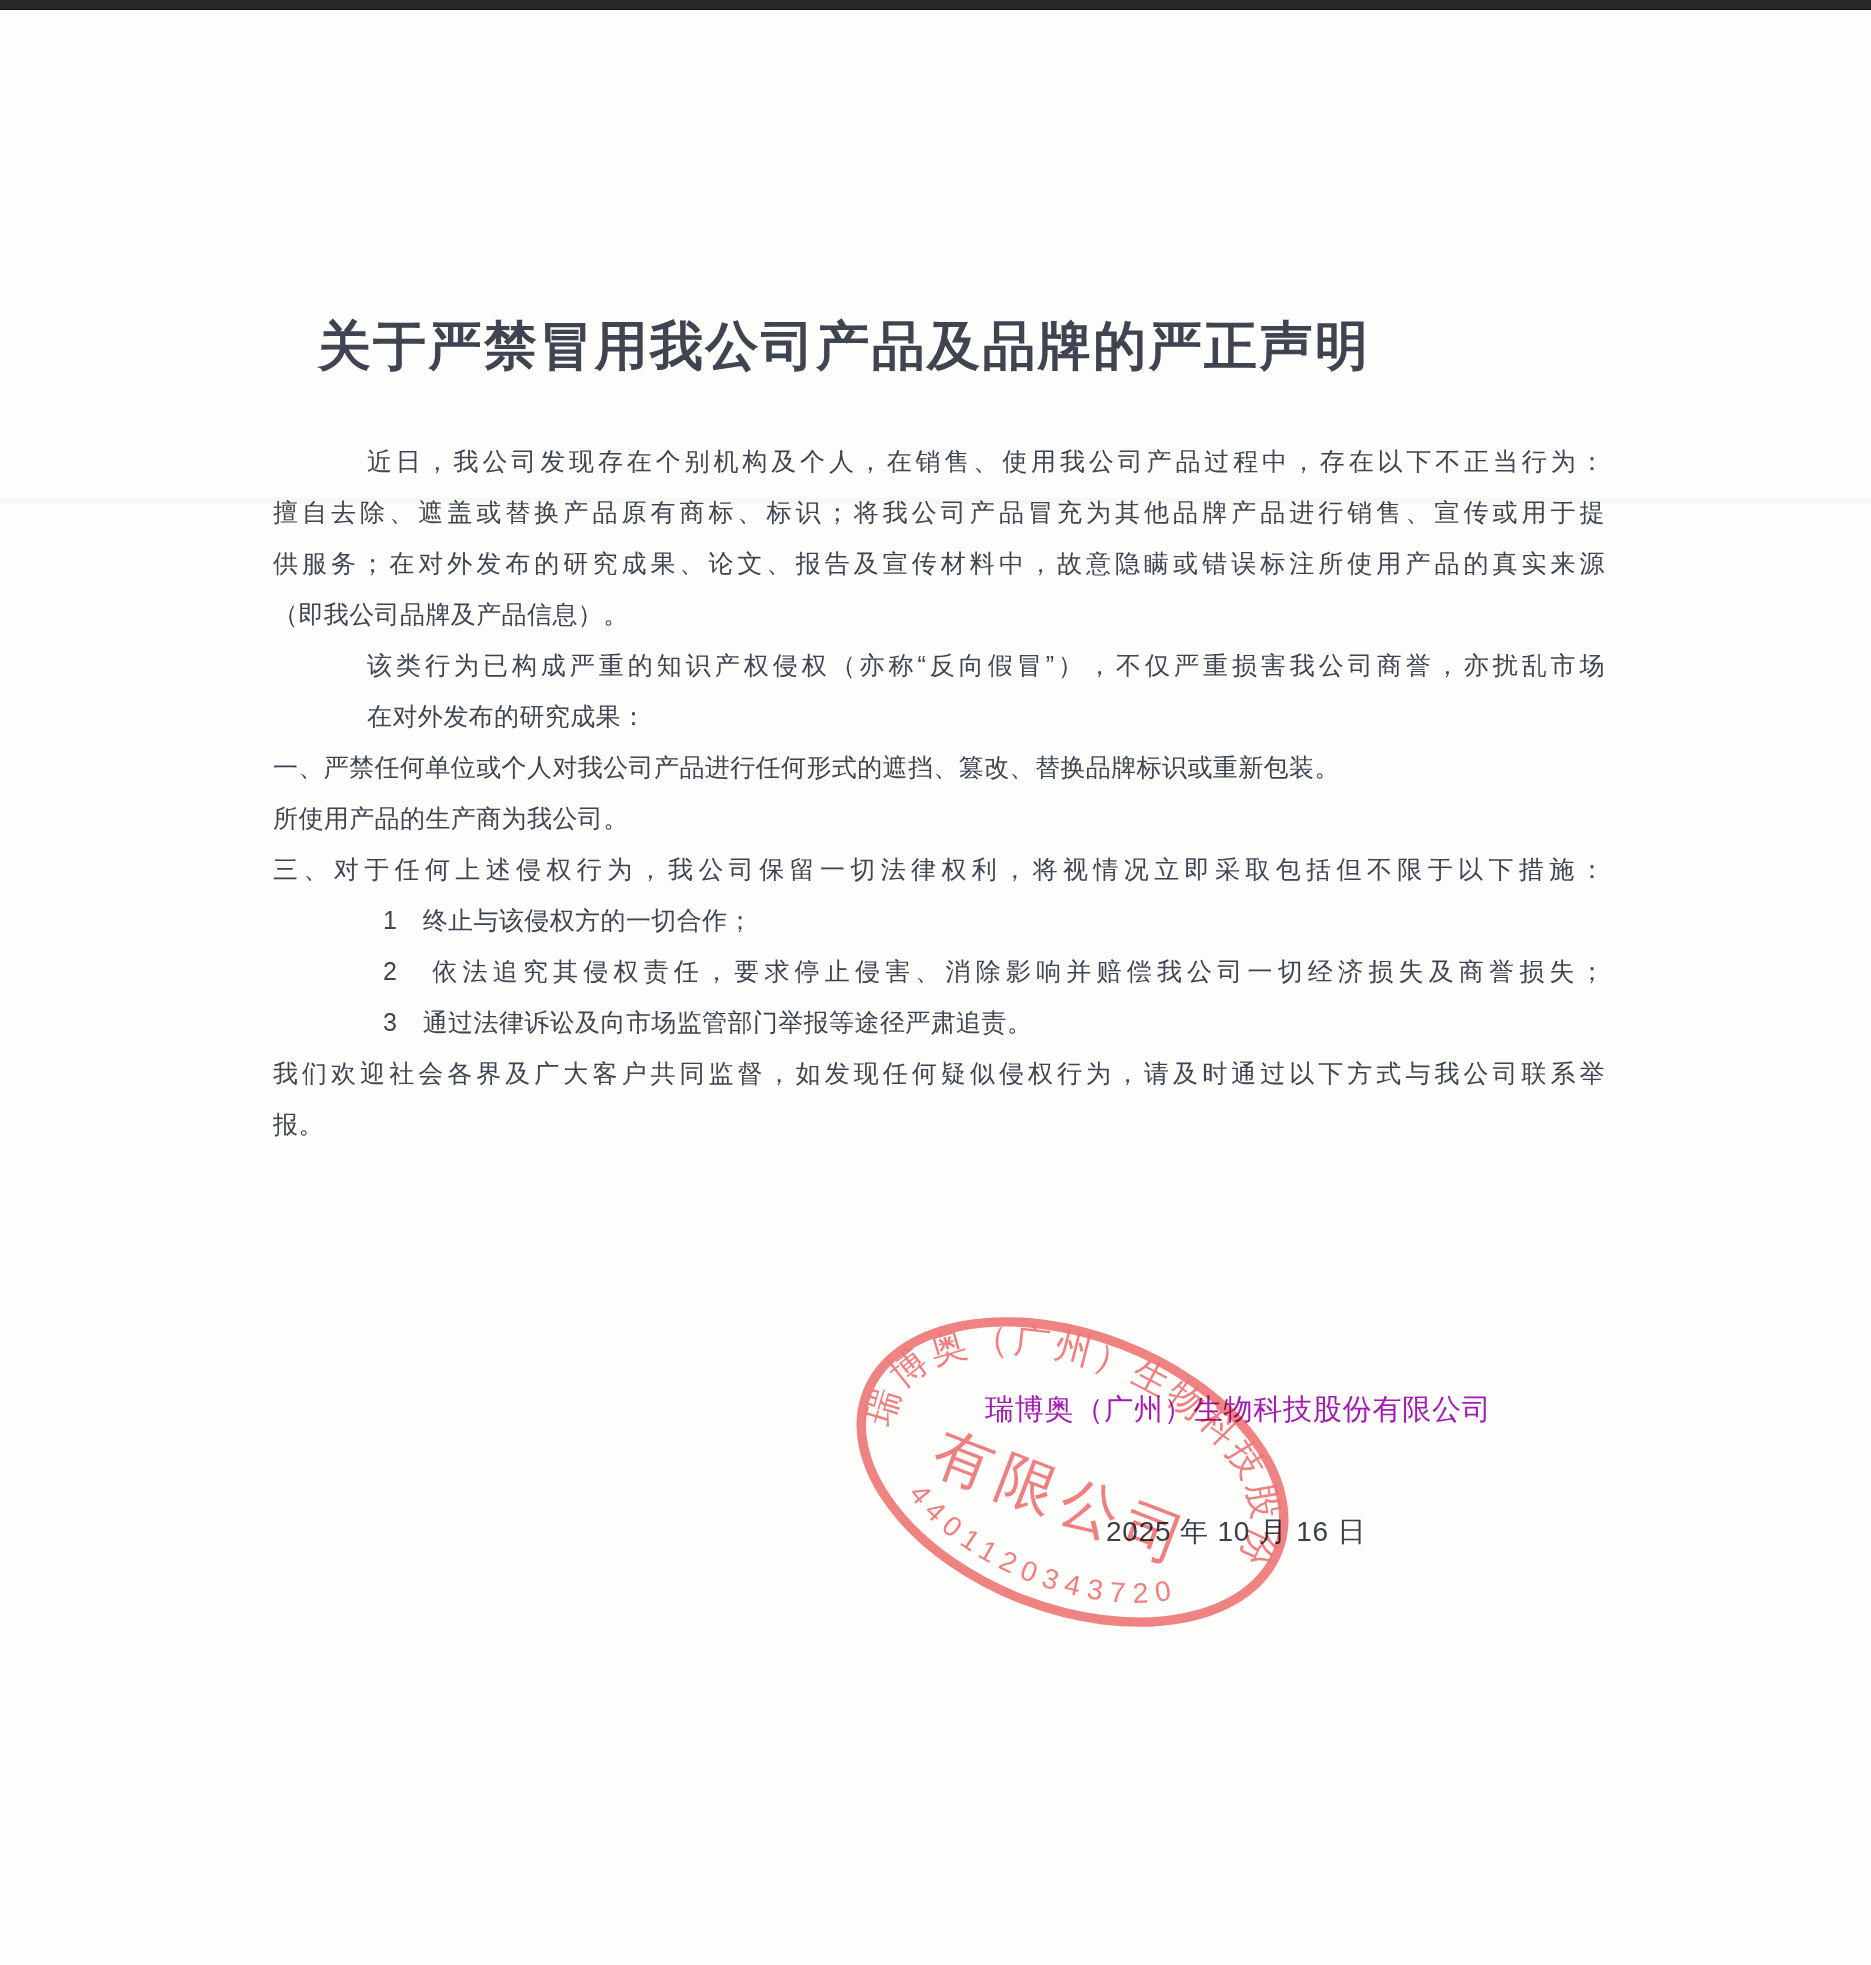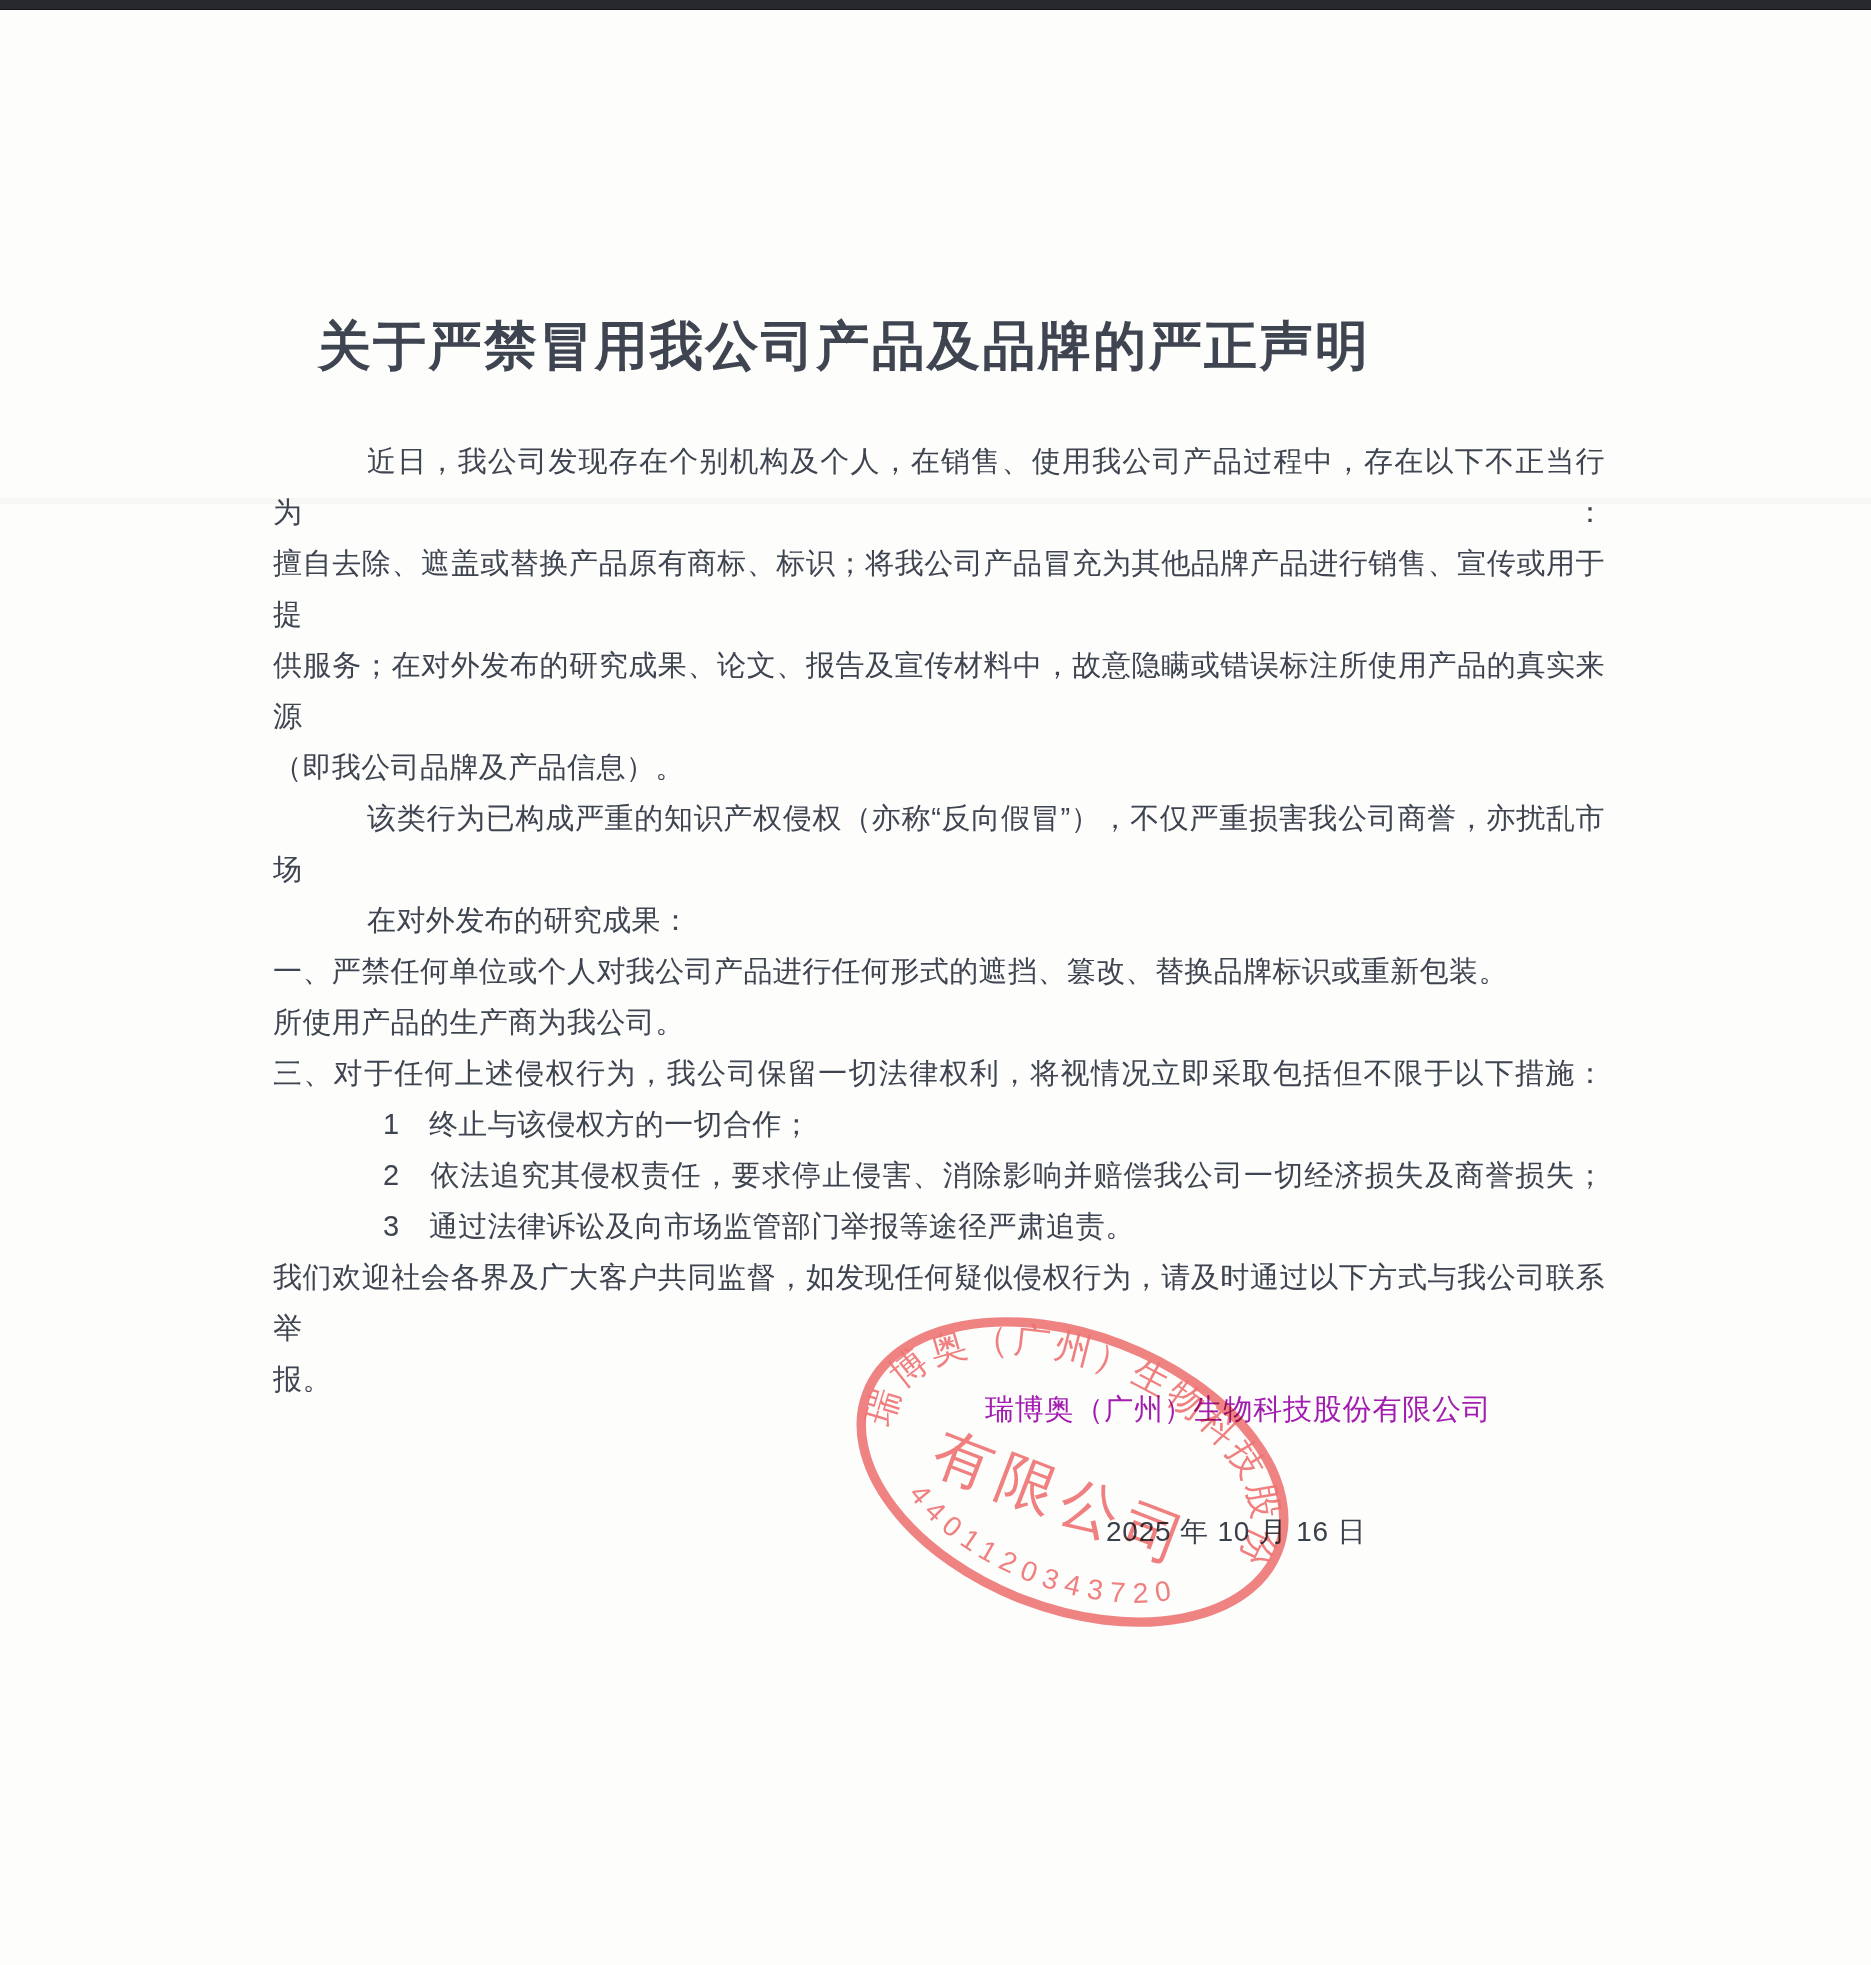--- a/index.html
+++ b/index.html
@@ -21,21 +21,21 @@
     background:#f3f3f0;opacity:.6;
   }
   #doc-title{
     position:absolute;top:311px;left:0;width:1688px;
     text-align:center;
     font-size:53px;font-weight:bold;letter-spacing:2.4px;
     color:#3f4550;
   }
   #doc-body{
     position:absolute;top:436px;left:273px;width:1332px;
-    font-size:29px;line-height:51px;letter-spacing:0.4px;
+    font-size:25px;line-height:51px;letter-spacing:0.4px;
     color:#3e4450;
   }
   .line{white-space:nowrap;}
   .line.indent{padding-left:94px;}
   .line.subindent{padding-left:110px;}
   .line.fill{
     white-space:normal;
     text-align:justify;text-align-last:justify;
     text-justify:inter-character;
   }

